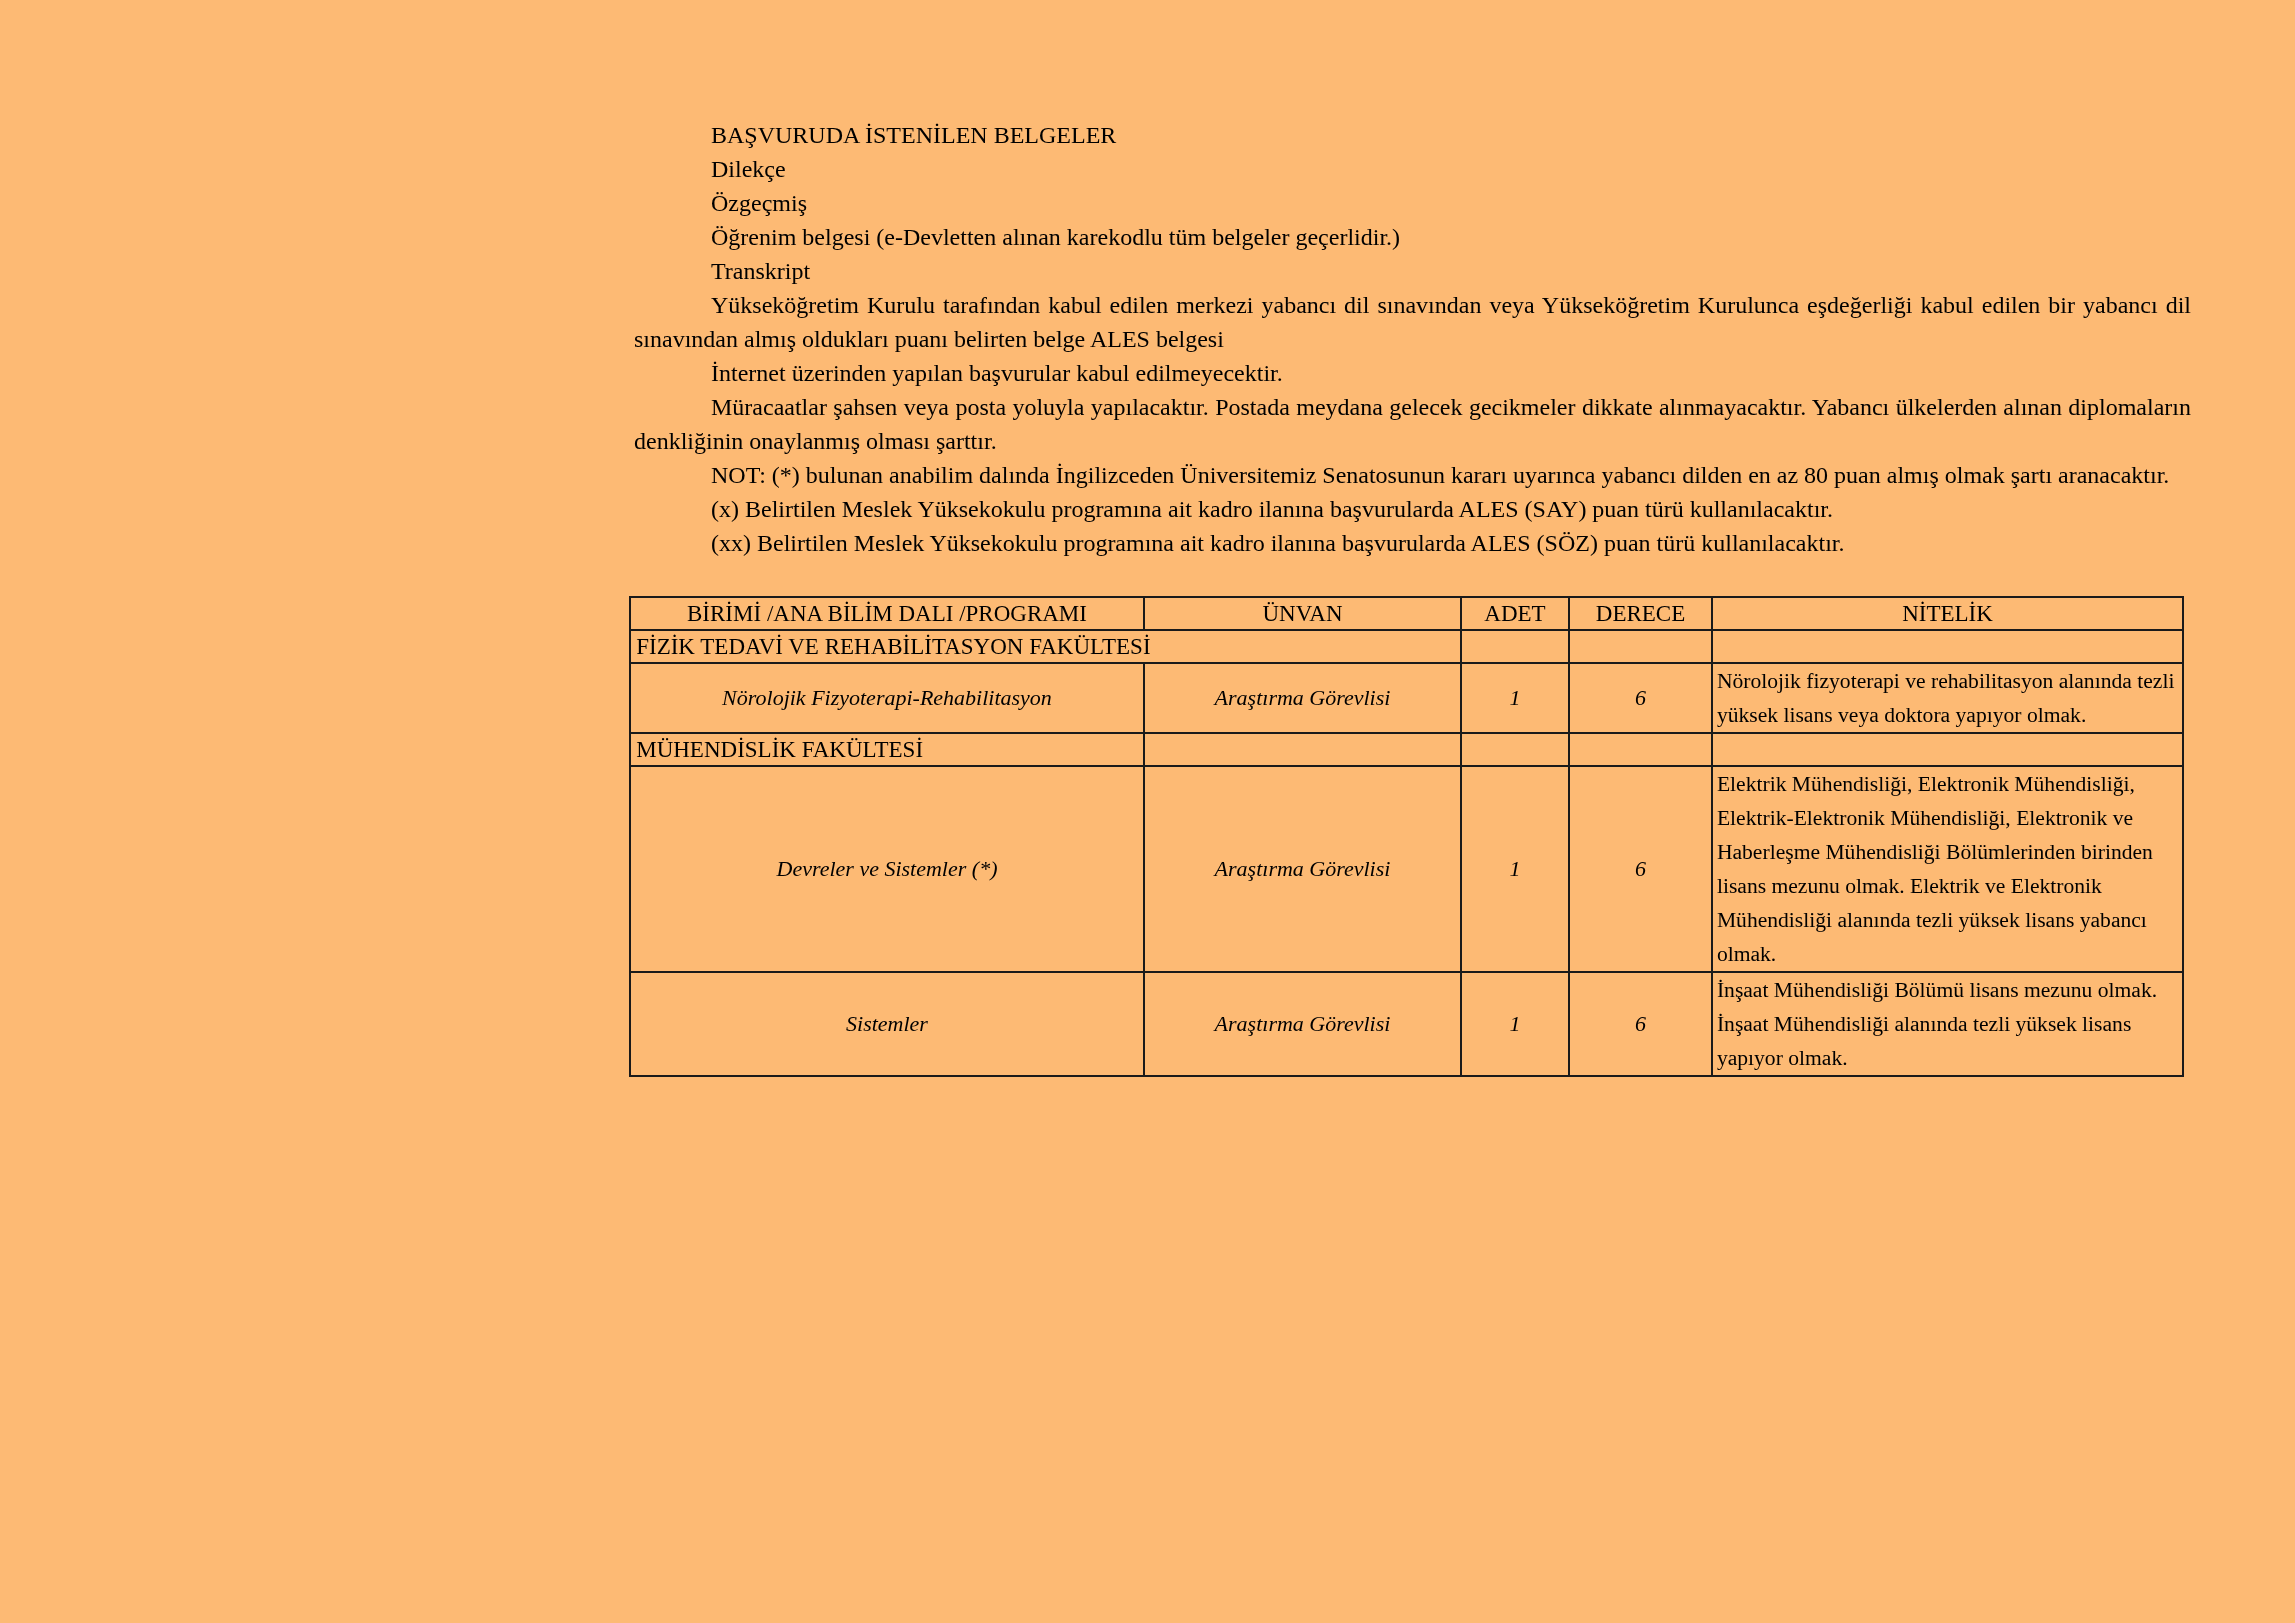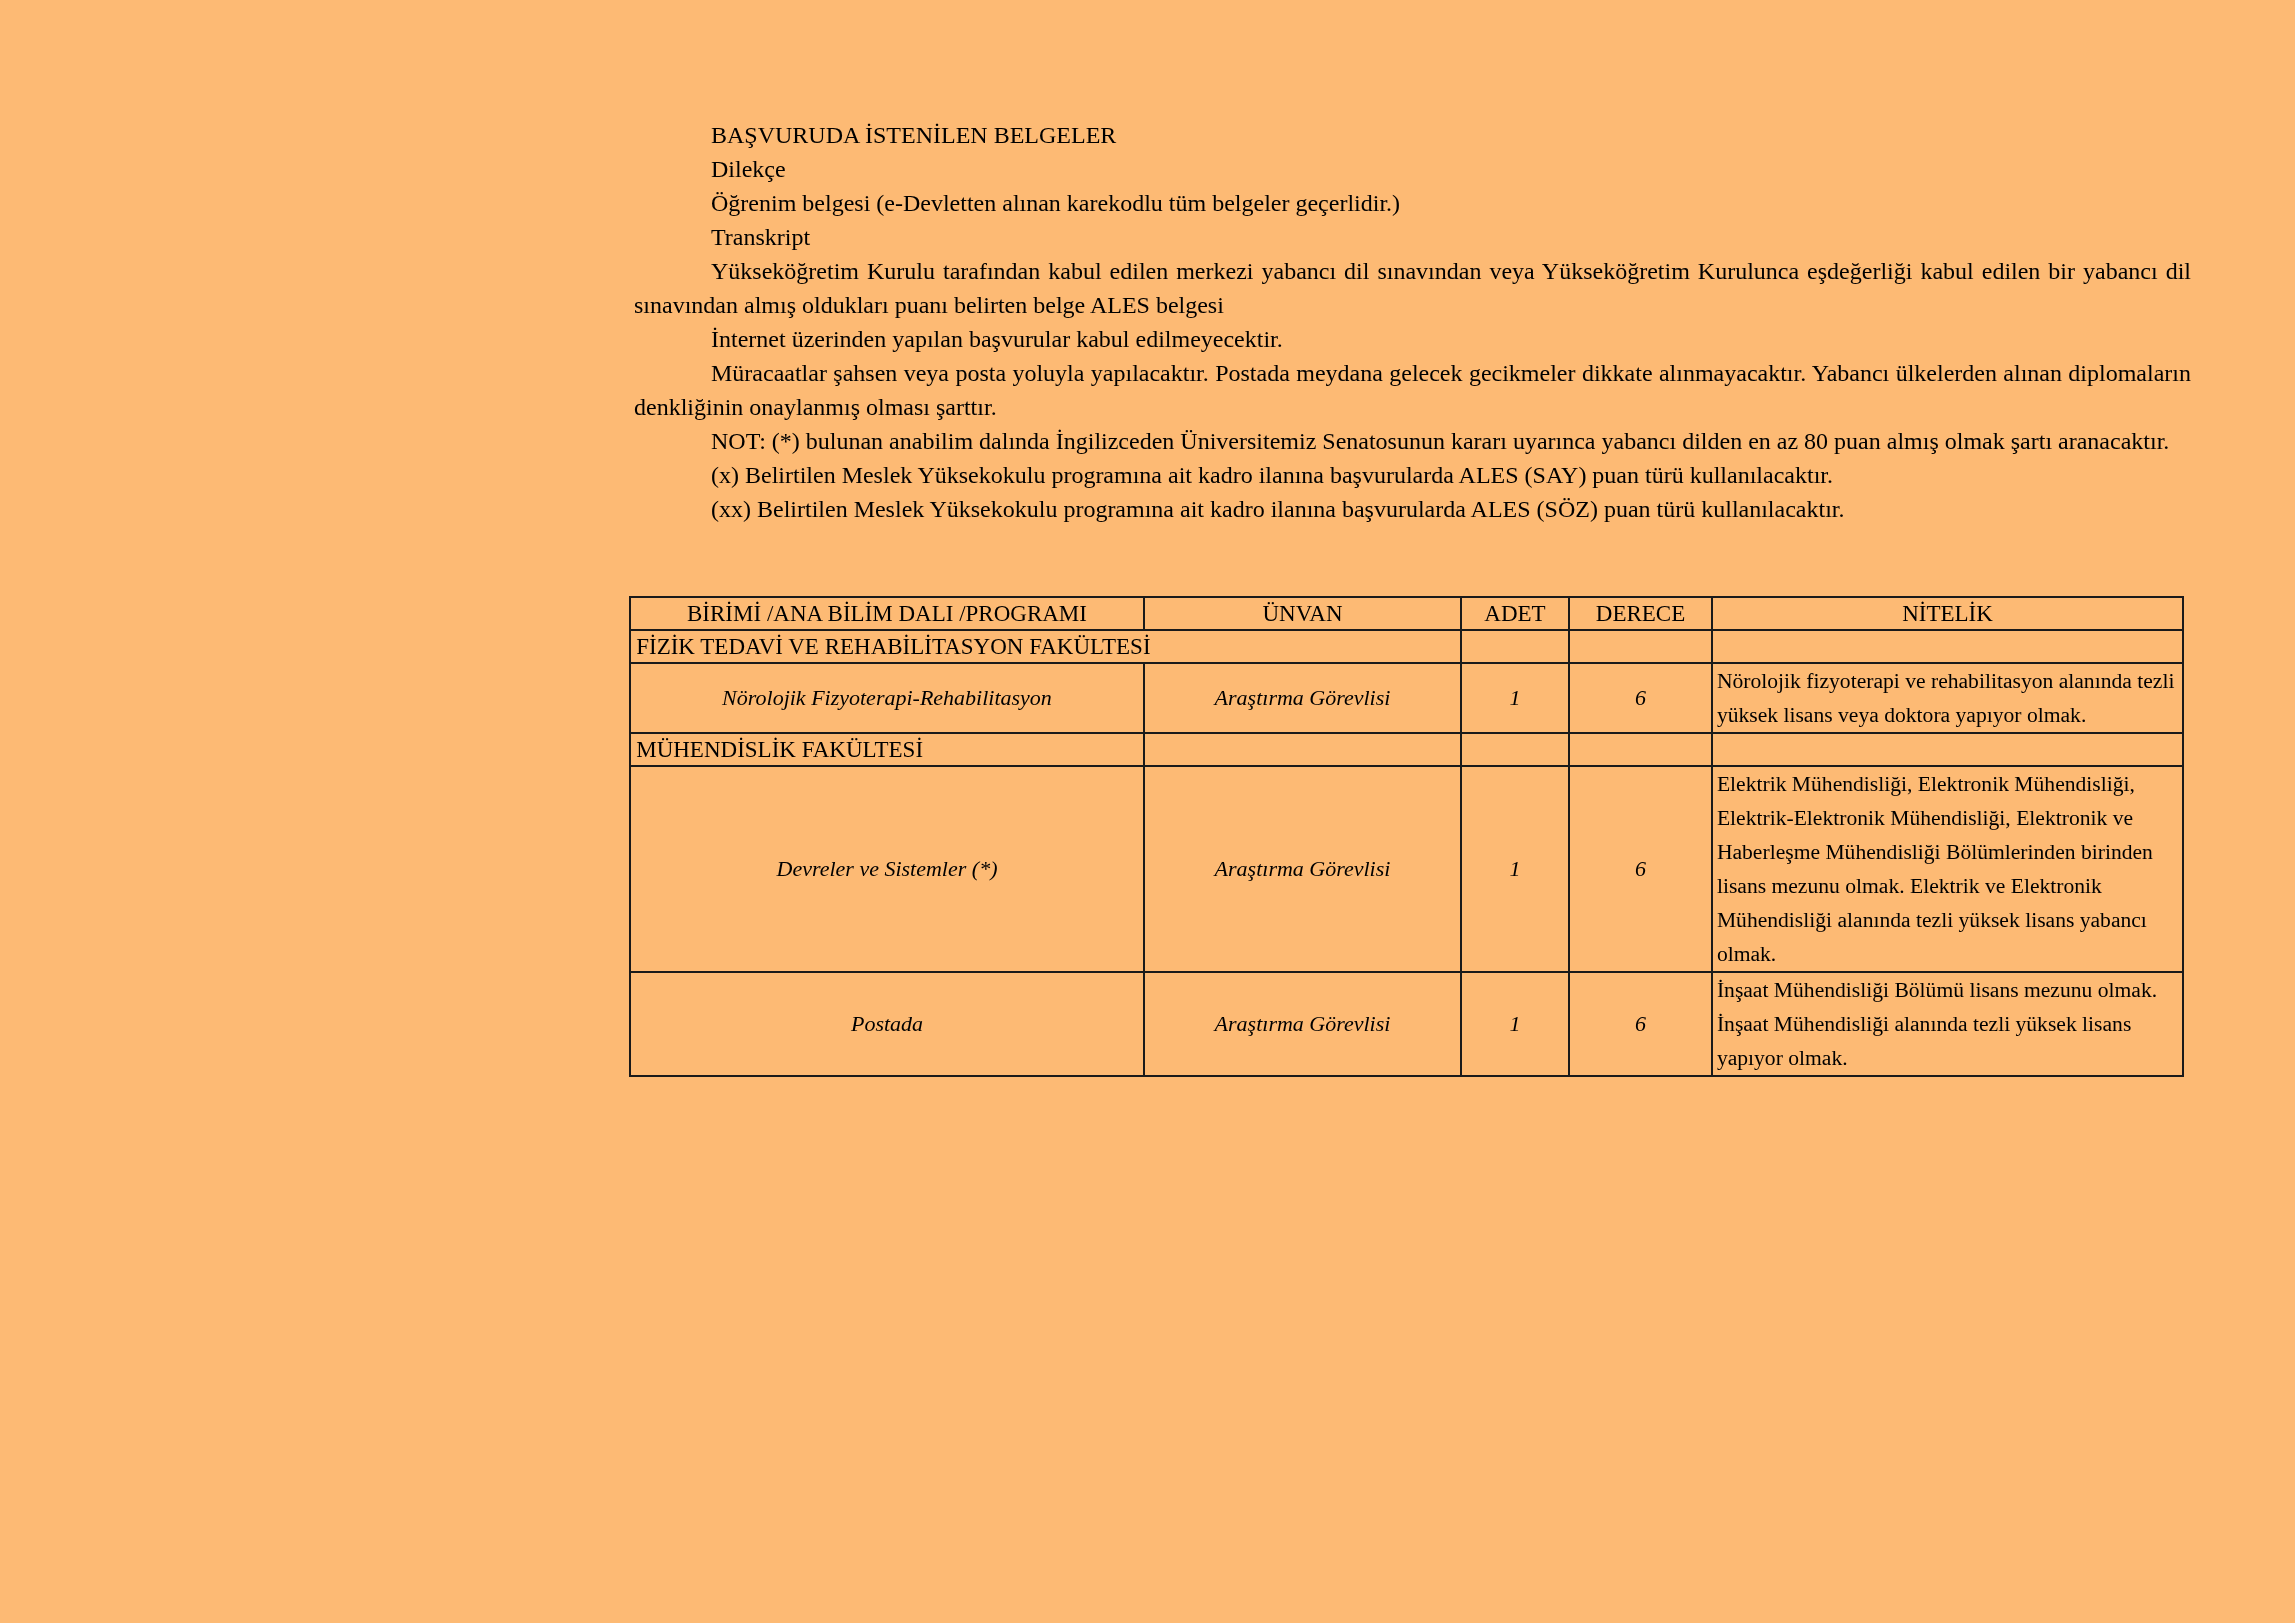--- a/index.html
+++ b/index.html
@@ -95,20 +95,21 @@
     .row-h-3 td { height: 99px; }
   </style>
 </head>
 <body>
 
 <div class="page">
 
   <div class="text-block">
     <p class="para plain">BAŞVURUDA İSTENİLEN BELGELER</p>
     <p class="para plain">Dilekçe</p>
+    <p class="para plain">Özgeçmiş</p>
     <p class="para plain">Öğrenim belgesi (e-Devletten alınan karekodlu tüm belgeler geçerlidir.)</p>
     <p class="para plain">Transkript</p>
     <p class="para">Yükseköğretim Kurulu tarafından kabul edilen merkezi yabancı dil sınavından veya Yükseköğretim Kurulunca eşdeğerliği kabul edilen bir yabancı dil sınavından almış oldukları puanı belirten belge ALES belgesi</p>
     <p class="para plain">İnternet üzerinden yapılan başvurular kabul edilmeyecektir.</p>
     <p class="para">Müracaatlar şahsen veya posta yoluyla yapılacaktır. Postada meydana gelecek gecikmeler dikkate alınmayacaktır. Yabancı ülkelerden alınan diplomaların denkliğinin onaylanmış olması şarttır.</p>
     <p class="para">NOT: (*) bulunan anabilim dalında İngilizceden Üniversitemiz Senatosunun kararı uyarınca yabancı dilden en az 80 puan almış olmak şartı aranacaktır.</p>
     <p class="para plain">(x) Belirtilen Meslek Yüksekokulu programına ait kadro ilanına başvurularda ALES (SAY) puan türü kullanılacaktır.</p>
     <p class="para plain">(xx) Belirtilen Meslek Yüksekokulu programına ait kadro ilanına başvurularda ALES (SÖZ) puan türü kullanılacaktır.</p>
   </div>
 
@@ -151,21 +152,21 @@
         <td></td>
       </tr>
       <tr class="row-h-6">
         <td class="center">Devreler ve Sistemler (*)</td>
         <td class="center">Araştırma Görevlisi</td>
         <td class="center">1</td>
         <td class="center">6</td>
         <td class="qual">Elektrik Mühendisliği, Elektronik Mühendisliği, Elektrik-Elektronik Mühendisliği, Elektronik ve Haberleşme Mühendisliği Bölümlerinden birinden lisans mezunu olmak. Elektrik ve Elektronik Mühendisliği alanında tezli yüksek lisans yabancı olmak.</td>
       </tr>
       <tr class="row-h-3">
-        <td class="center">Postada</td>
+        <td class="center">Sistemler</td>
         <td class="center">Araştırma Görevlisi</td>
         <td class="center">1</td>
         <td class="center">6</td>
         <td class="qual">İnşaat Mühendisliği Bölümü lisans mezunu olmak. İnşaat Mühendisliği alanında tezli yüksek lisans yapıyor olmak.</td>
       </tr>
     </tbody>
   </table>
 
 </div>
 

